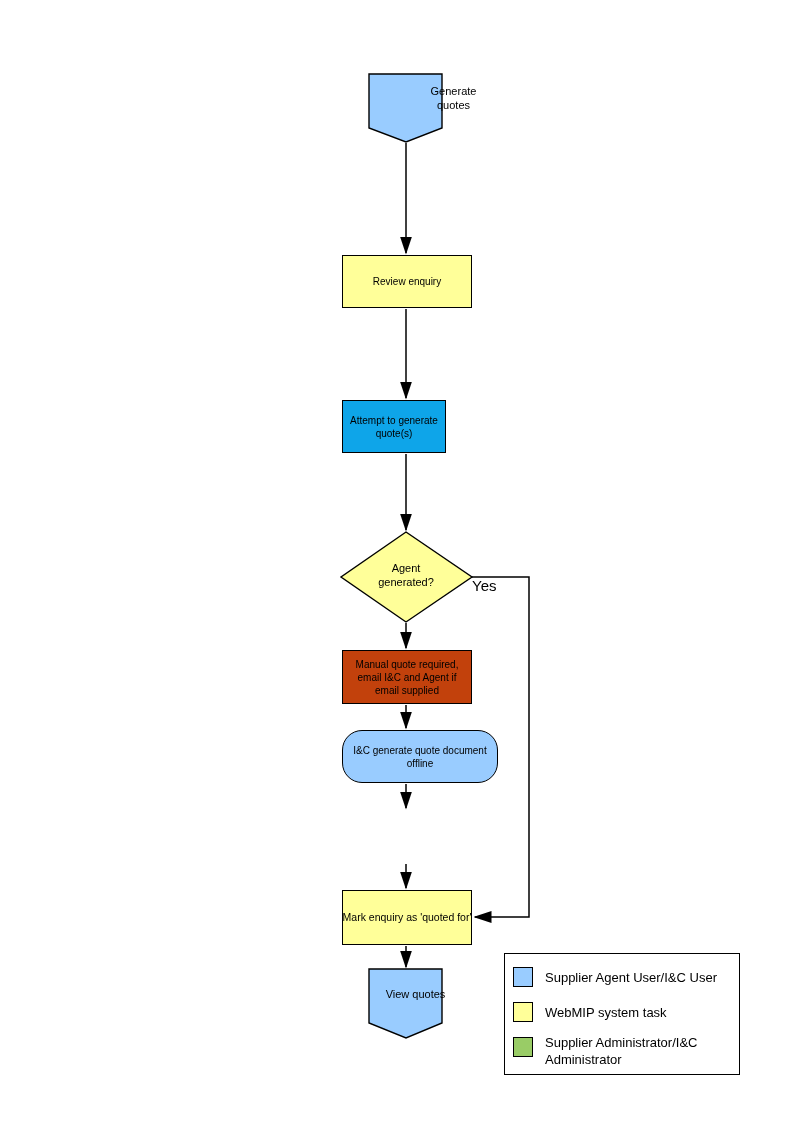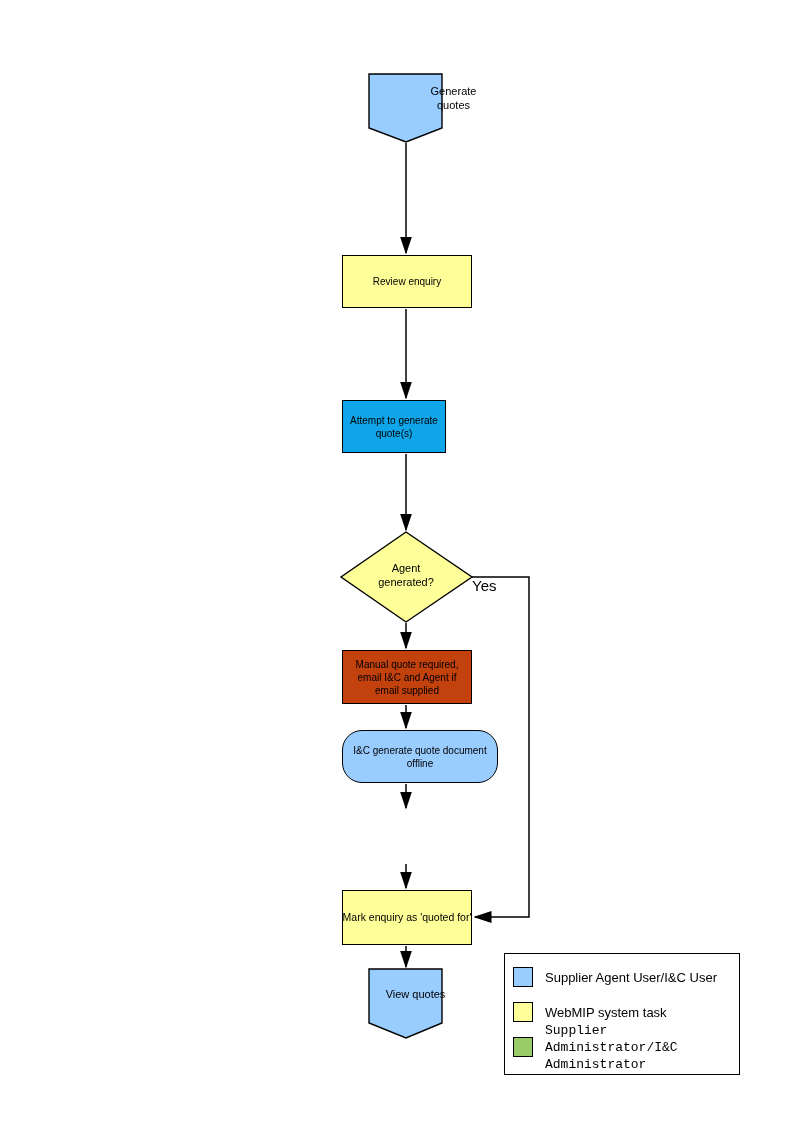--- a/index.html
+++ b/index.html
@@ -96,16 +96,16 @@
   <div class="node-box nowrap" style="left: 342px; top: 890px; width: 130px; height: 55px; background-color: rgb(255, 255, 153);">Mark enquiry as 'quoted for'</div>
 
   <div class="legend">
     <div class="legend-swatch" style="top: 13px; background-color: rgb(153, 204, 255);"></div>
     <div class="legend-label" style="top:15px;">Supplier Agent User/I&amp;C User</div>
 
     <div class="legend-swatch" style="top: 48px; background-color: rgb(255, 255, 153);"></div>
     <div class="legend-label" style="top:50px;">WebMIP system task</div>
 
     <div class="legend-swatch" style="top: 83px; background-color: rgb(153, 204, 102);"></div>
-    <div class="legend-label" style="top:68px;font-family:Liberation Mono, monospace;">Supplier Administrator/I&amp;C Administrator</div>
+    <div class="legend-label" style="top:80px;">Supplier Administrator/I&amp;C Administrator</div>
   </div>
 
 </div>
 
 </body></html>

